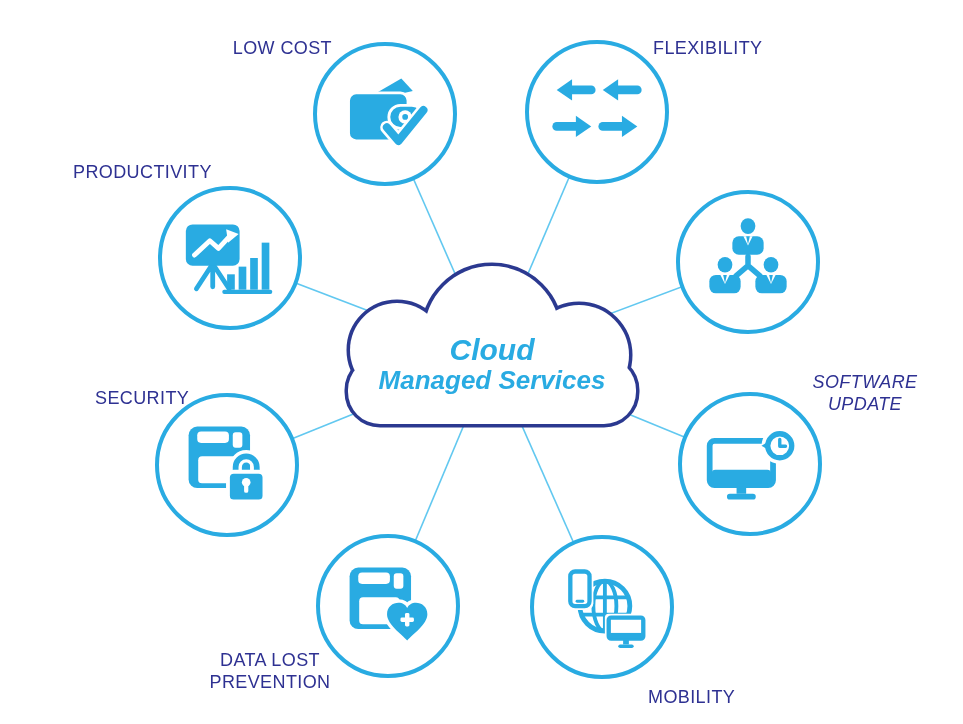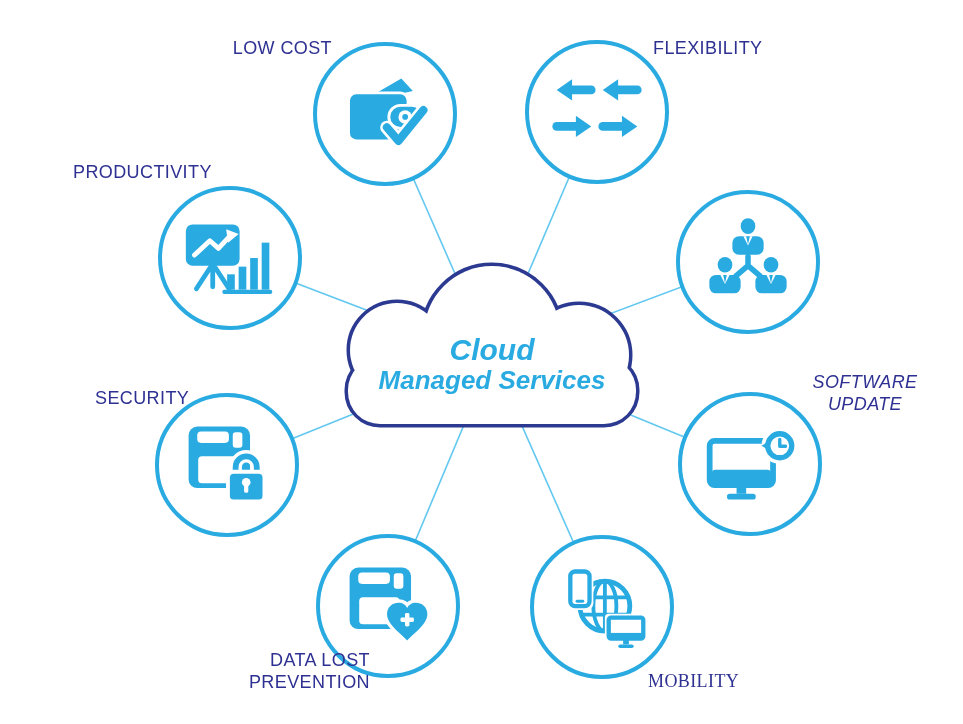--- a/index.html
+++ b/index.html
@@ -29,22 +29,22 @@
   .n-software-update{left:678px;top:392px;}
   .n-data-lost{left:316px;top:534px;}
   .n-mobility{left:530px;top:535px;}
   
   .l-low-cost{left:130px;top:38px;width:202px;}
   .l-flexibility{left:653px;top:38px;}
   .l-productivity{left:73px;top:162px;}
   .l-collaboration{left:757px;top:162px;}
   .l-security{left:72px;top:388px;margin-left:23px;}
   .l-software-update{left:775px;top:372px;width:180px;font-style:italic;}
-  .l-data-lost{left:190px;top:650px;width:180px;text-align:right;}
-  .l-mobility{left:648px;top:671px;font-family:Liberation Serif, serif;}
+  .l-data-lost{left:180px;top:650px;width:180px;}
+  .l-mobility{left:648px;top:687px;}
   .cloud-title{font-weight:bold;font-size:30px;fill:#29abe2;}
   .cloud-subtitle{font-weight:bold;font-size:26px;fill:#29abe2;}
 </style>
 </head>
 <body>
 
 <div class="canvas">
 
   <svg class="lines" width="963" height="724">
     <g stroke="#62c8f0" stroke-width="1.6">

